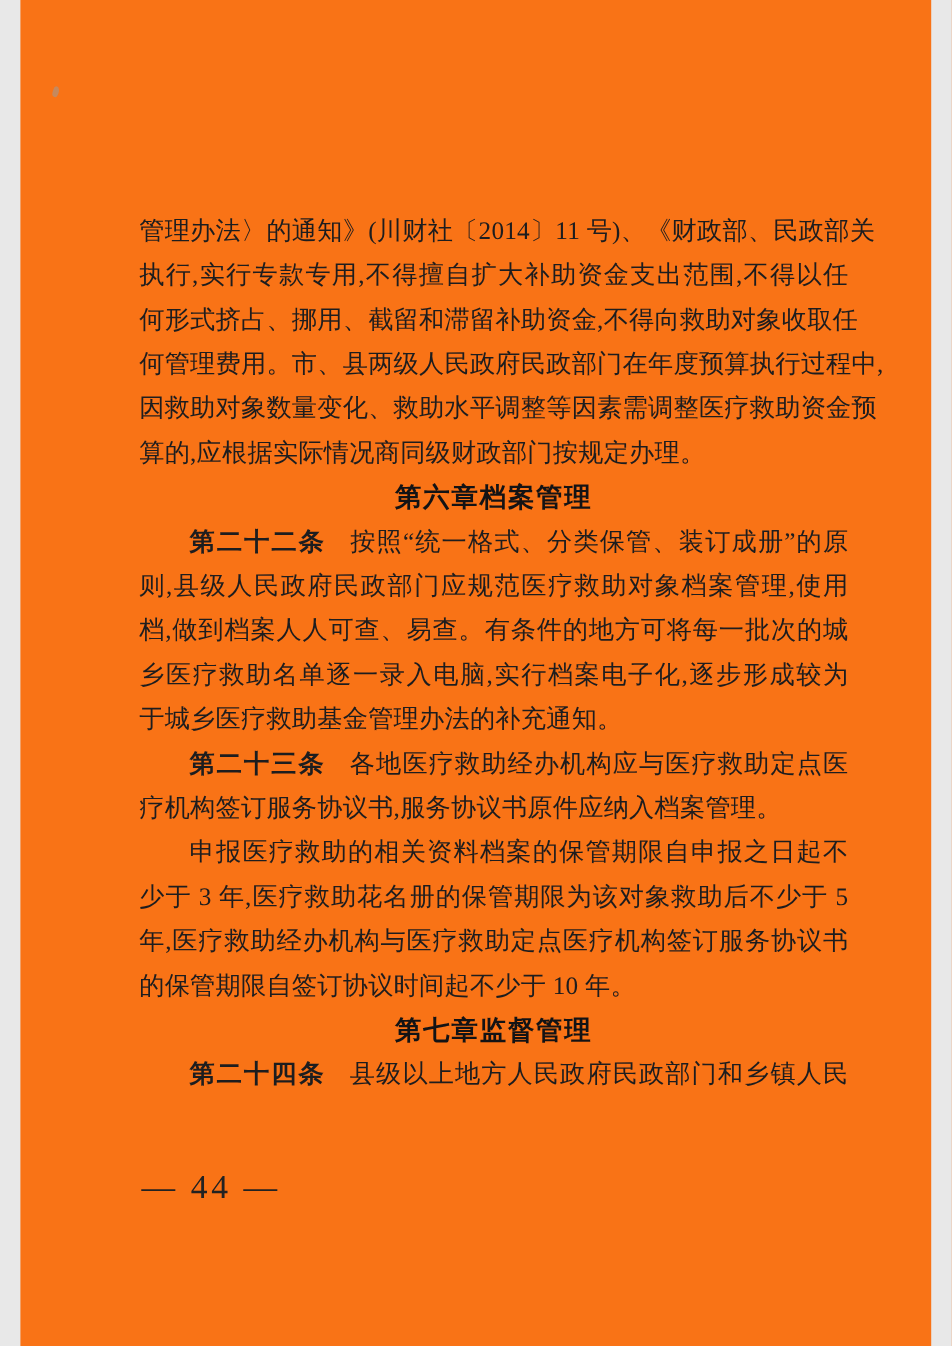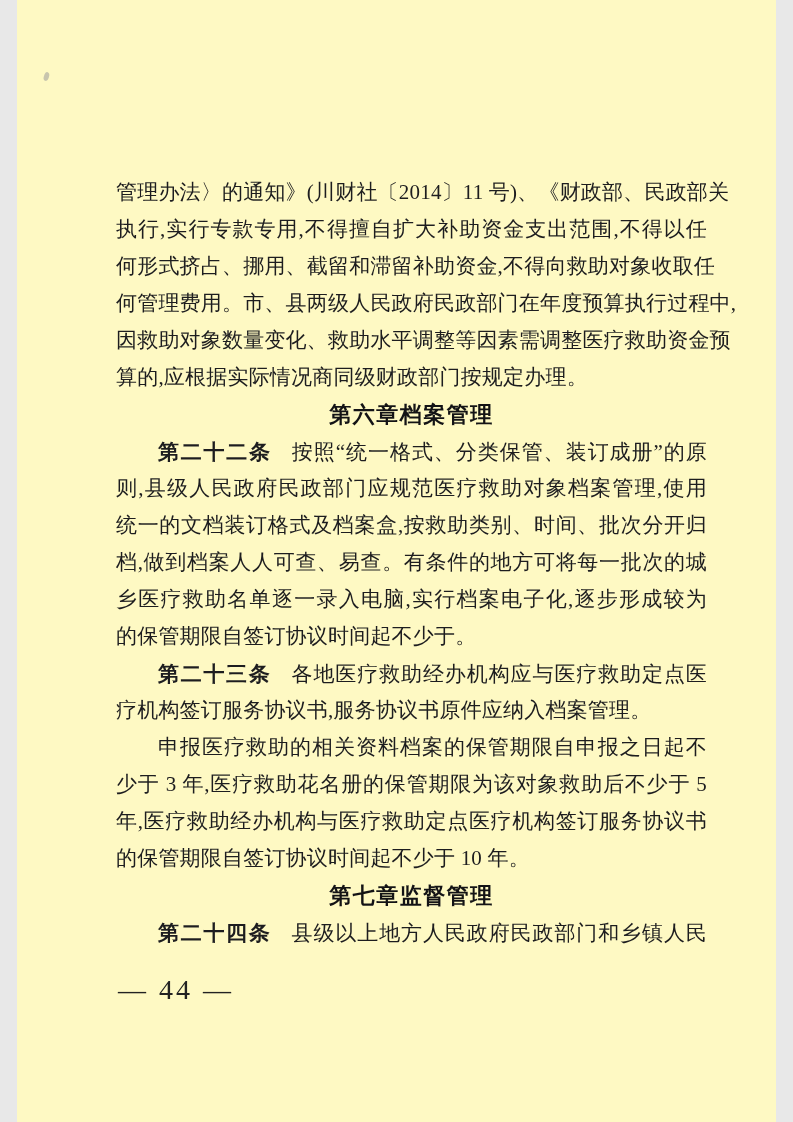--- a/index.html
+++ b/index.html
@@ -5,21 +5,21 @@
   html, body {
     margin: 0;
     padding: 0;
     background: #e8e8e8;
   }
   .page {
     position: relative;
     width: 759px;
     height: 1122px;
     margin: 0 auto;
-    background: #fef9c3;
+    background: #f97316;
     overflow: hidden;
     font-family: "Liberation Serif", "DejaVu Serif", serif;
     color: #1d1d1f;
   }
   .scan-speck {
     position: absolute;
     left: 27px;
     top: 72px;
     width: 5px;
     height: 9px;
@@ -97,24 +97,23 @@
     <div class="line end">算的,应根据实际情况商同级财政部门按规定办理。</div>
 
     <div class="chapter">
       <span class="ch-label">第六章</span><span class="ch-title">档案管理</span>
     </div>
 
     <div class="line indent">
       <span class="term">第二十二条</span><span>按照“统一格式、分类保管、装订成册”的原</span>
     </div>
     <div class="line fill">则,县级人民政府民政部门应规范医疗救助对象档案管理,使用</div>
-    <div class="line fill">统一的文档装订格式及档案盒,按救助类别、时间、批次分开归</div>
     <div class="line fill">档,做到档案人人可查、易查。有条件的地方可将每一批次的城</div>
     <div class="line fill">乡医疗救助名单逐一录入电脑,实行档案电子化,逐步形成较为</div>
-    <div class="line end">的保管期限自签订协议时间起不少于。</div>
+    <div class="line end">于城乡医疗救助基金管理办法的补充通知。</div>
 
     <div class="line indent">
       <span class="term">第二十三条</span><span>各地医疗救助经办机构应与医疗救助定点医</span>
     </div>
     <div class="line end">疗机构签订服务协议书,服务协议书原件应纳入档案管理。</div>
     <div class="line indent">申报医疗救助的相关资料档案的保管期限自申报之日起不</div>
     <div class="line fill">少于 3 年,医疗救助花名册的保管期限为该对象救助后不少于 5</div>
     <div class="line fill">年,医疗救助经办机构与医疗救助定点医疗机构签订服务协议书</div>
     <div class="line end">的保管期限自签订协议时间起不少于 10 年。</div>
 

